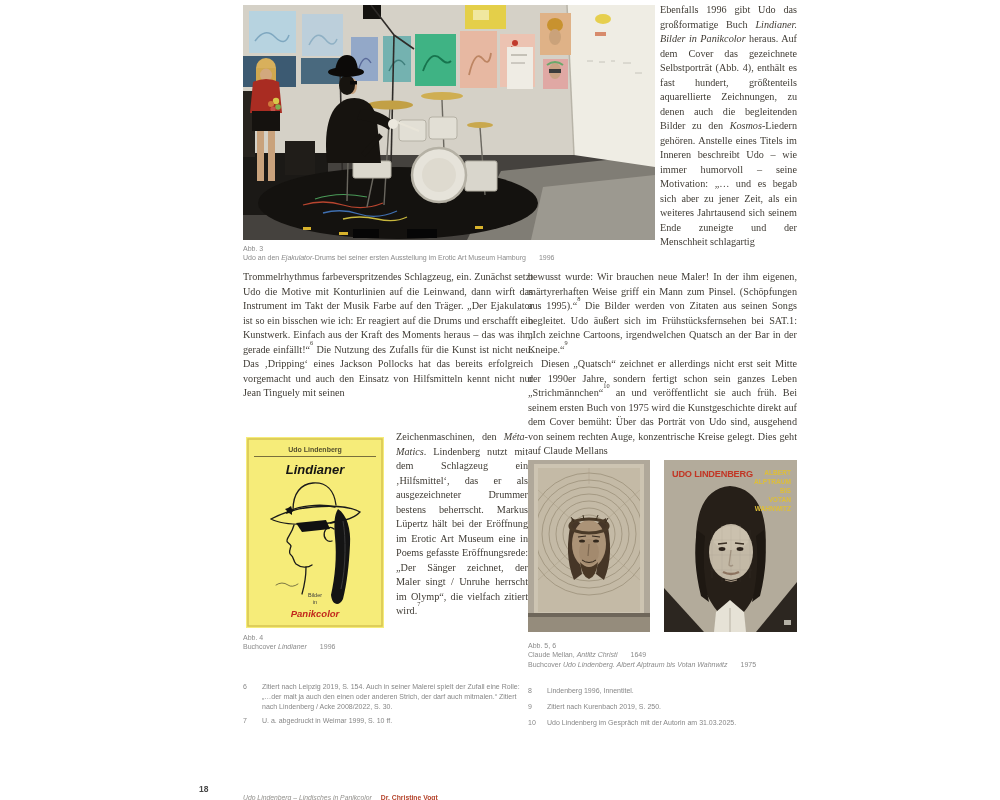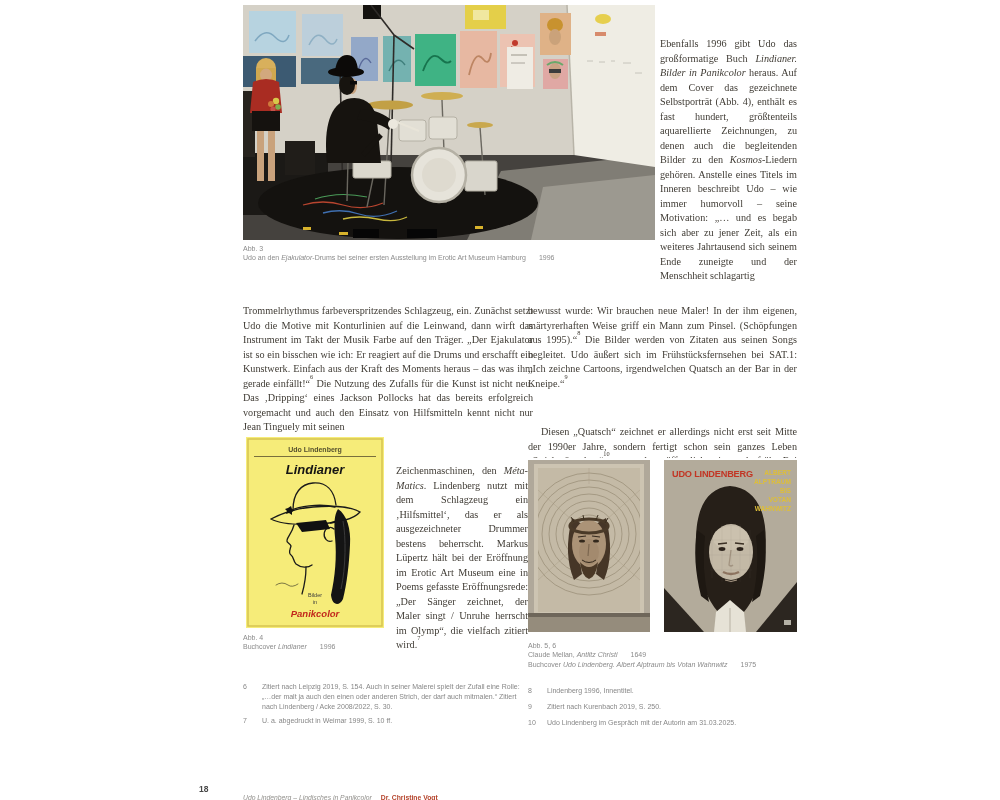--- a/index.html
+++ b/index.html
@@ -15,21 +15,21 @@
   html,body{background:#ffffff;}
   body{
     width:1000px;height:800px;position:relative;overflow:hidden;
     font-family:"Liberation Serif","DejaVu Serif",serif;
     color:var(--body-ink);
   }
   .abs{position:absolute;}
   
   .bodytext{
     font-size:10.2px;line-height:14.5px;text-align:justify;
-    color:var(--body-ink);overflow:hidden;hyphens:auto;margin-top:34px;
+    color:var(--body-ink);overflow:hidden;hyphens:auto;
   }
   .bodytext em{font-style:italic;}
   .bodytext sup{font-size:6.3px;line-height:0;position:relative;top:-3.5px;}
   .indent{text-indent:13px;}
   
   .caption{
     font-family:"Liberation Sans","DejaVu Sans",sans-serif;
     font-size:7px;line-height:9.4px;color:var(--caption-gray);
   }
   .caption em{font-style:italic;}

